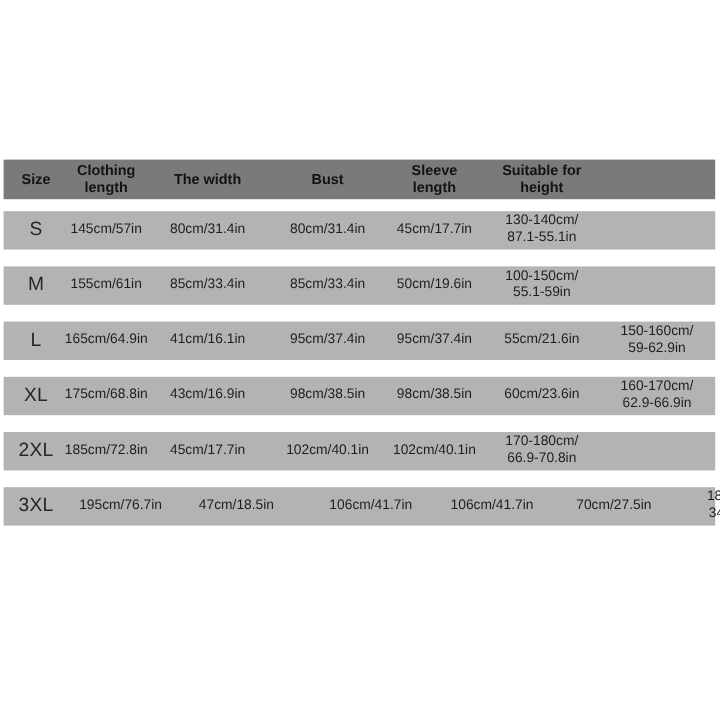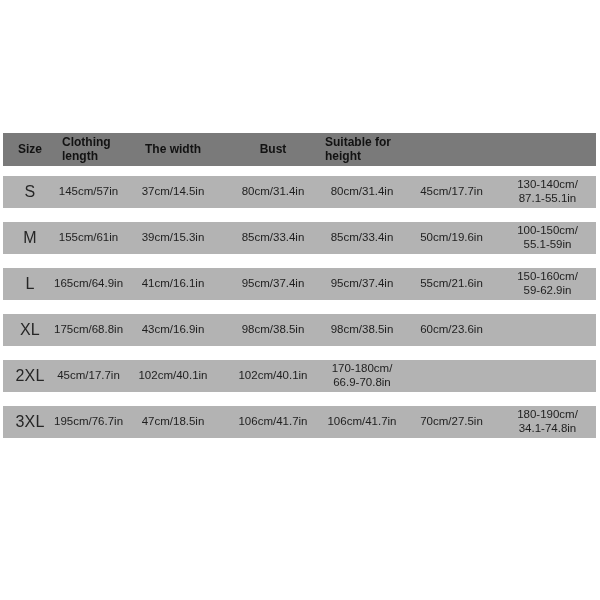--- a/index.html
+++ b/index.html
@@ -29,26 +29,27 @@
   .row.header {
     background: var(--header-bg);
     height: 33px;
     margin-bottom: 10px;
   }
   .row.data {
     background: var(--row-bg);
     height: 32px;
     margin-bottom: 14px;
   }
-  .row.data:last-child { margin-bottom: 0; }
+  .row.data:last-child { margin-bottom: 0; gap: 12px; }
   .cell {
     display: flex;
     flex-direction: column;
     align-items: center;
     justify-content: center;
+    text-align: center;
     font-size: 11.5px;
     color: var(--body-text);
     line-height: 1.2;
     padding: 0 2px;
   }
   .row.header .cell {
     font-size: 12px;
     font-weight: 700;
     color: var(--header-text);
     line-height: 1.15;
@@ -64,40 +65,39 @@
 </head>
 <body>
 
 <div class="chart-wrap">
 
   <div class="row header">
     <div class="cell">Size</div>
     <div class="cell">Clothing length</div>
     <div class="cell">The width</div>
     <div class="cell">Bust</div>
+    <div class="cell">Sleeve length</div>
     <div class="cell">Suitable for height</div>
   </div>
 
   <div class="row data">
     <div class="cell size-label">S</div>
     <div class="cell">145cm/57in</div>
-    <div class="cell">37cm/14.5in</div>
     <div class="cell">80cm/31.4in</div>
     <div class="cell">80cm/31.4in</div>
     <div class="cell">45cm/17.7in</div>
     <div class="cell height-cell">
       <span>130-140cm/</span>
       <span>87.1-55.1in</span>
     </div>
   </div>
 
   <div class="row data">
     <div class="cell size-label">M</div>
     <div class="cell">155cm/61in</div>
-    <div class="cell">39cm/15.3in</div>
     <div class="cell">85cm/33.4in</div>
     <div class="cell">85cm/33.4in</div>
     <div class="cell">50cm/19.6in</div>
     <div class="cell height-cell">
       <span>100-150cm/</span>
       <span>55.1-59in</span>
     </div>
   </div>
 
   <div class="row data">
@@ -113,24 +113,29 @@
     </div>
   </div>
 
   <div class="row data">
     <div class="cell size-label">XL</div>
     <div class="cell">175cm/68.8in</div>
     <div class="cell">43cm/16.9in</div>
     <div class="cell">98cm/38.5in</div>
     <div class="cell">98cm/38.5in</div>
     <div class="cell">60cm/23.6in</div>
+    <div class="cell height-cell">
+      <span>160-170cm/</span>
+      <span>62.9-66.9in</span>
+    </div>
   </div>
 
   <div class="row data">
     <div class="cell size-label">2XL</div>
+    <div class="cell">185cm/72.8in</div>
     <div class="cell">45cm/17.7in</div>
     <div class="cell">102cm/40.1in</div>
     <div class="cell">102cm/40.1in</div>
     <div class="cell height-cell">
       <span>170-180cm/</span>
       <span>66.9-70.8in</span>
     </div>
   </div>
 
   <div class="row data">

